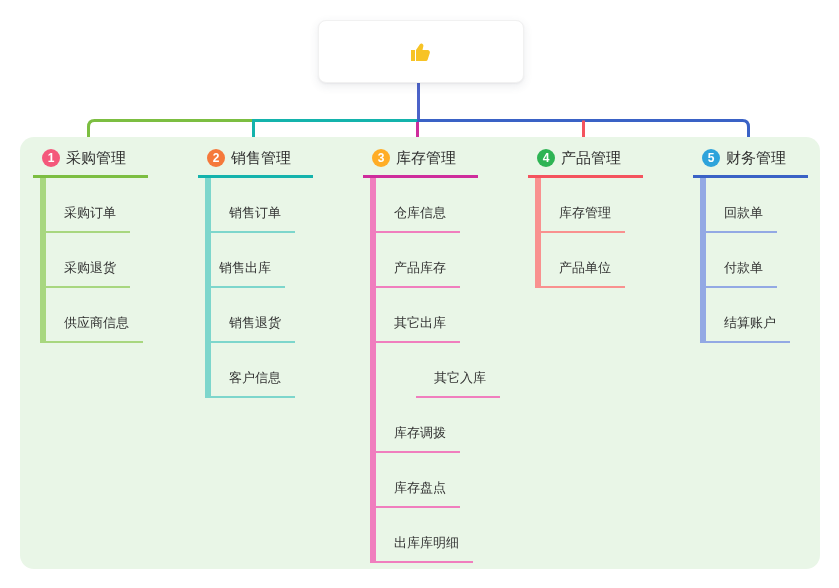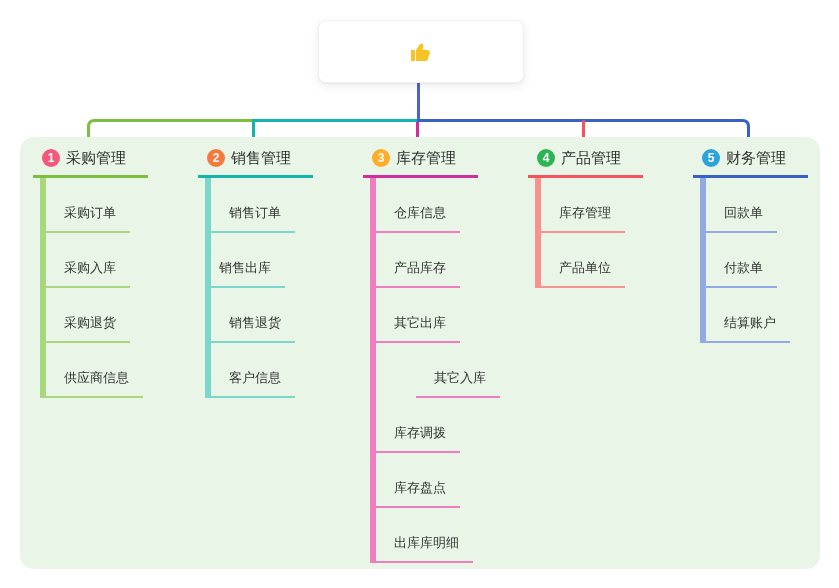--- a/index.html
+++ b/index.html
@@ -80,23 +80,20 @@
 
   <div id="branches-host">
       <div class="branch" style="left: 33px;"><div class="branch-title" style="border-bottom-color: rgb(124, 190, 65);">
           <span class="badge" style="background: rgb(244, 88, 123);">1</span>
           <span>采购管理</span>
         </div><div class="children" style="top: 31px; border-left-color: rgb(168, 215, 127);">
           <div class="child-row">
             <span class="child-label" style="border-bottom-color: rgb(168, 215, 127);">采购订单</span>
           </div>
           <div class="child-row">
-            <span class="child-label" style="border-bottom-color: rgb(168, 215, 127);">采购入库</span>
-          </div>
-          <div class="child-row">
             <span class="child-label" style="border-bottom-color: rgb(168, 215, 127);">采购退货</span>
           </div>
           <div class="child-row">
             <span class="child-label" style="border-bottom-color: rgb(168, 215, 127);">供应商信息</span>
           </div>
         </div></div>
       <div class="branch" style="left: 198px;"><div class="branch-title" style="border-bottom-color: rgb(20, 179, 172);">
           <span class="badge" style="background: rgb(245, 121, 59);">2</span>
           <span>销售管理</span>
         </div><div class="children" style="top: 31px; border-left-color: rgb(125, 214, 204);">

